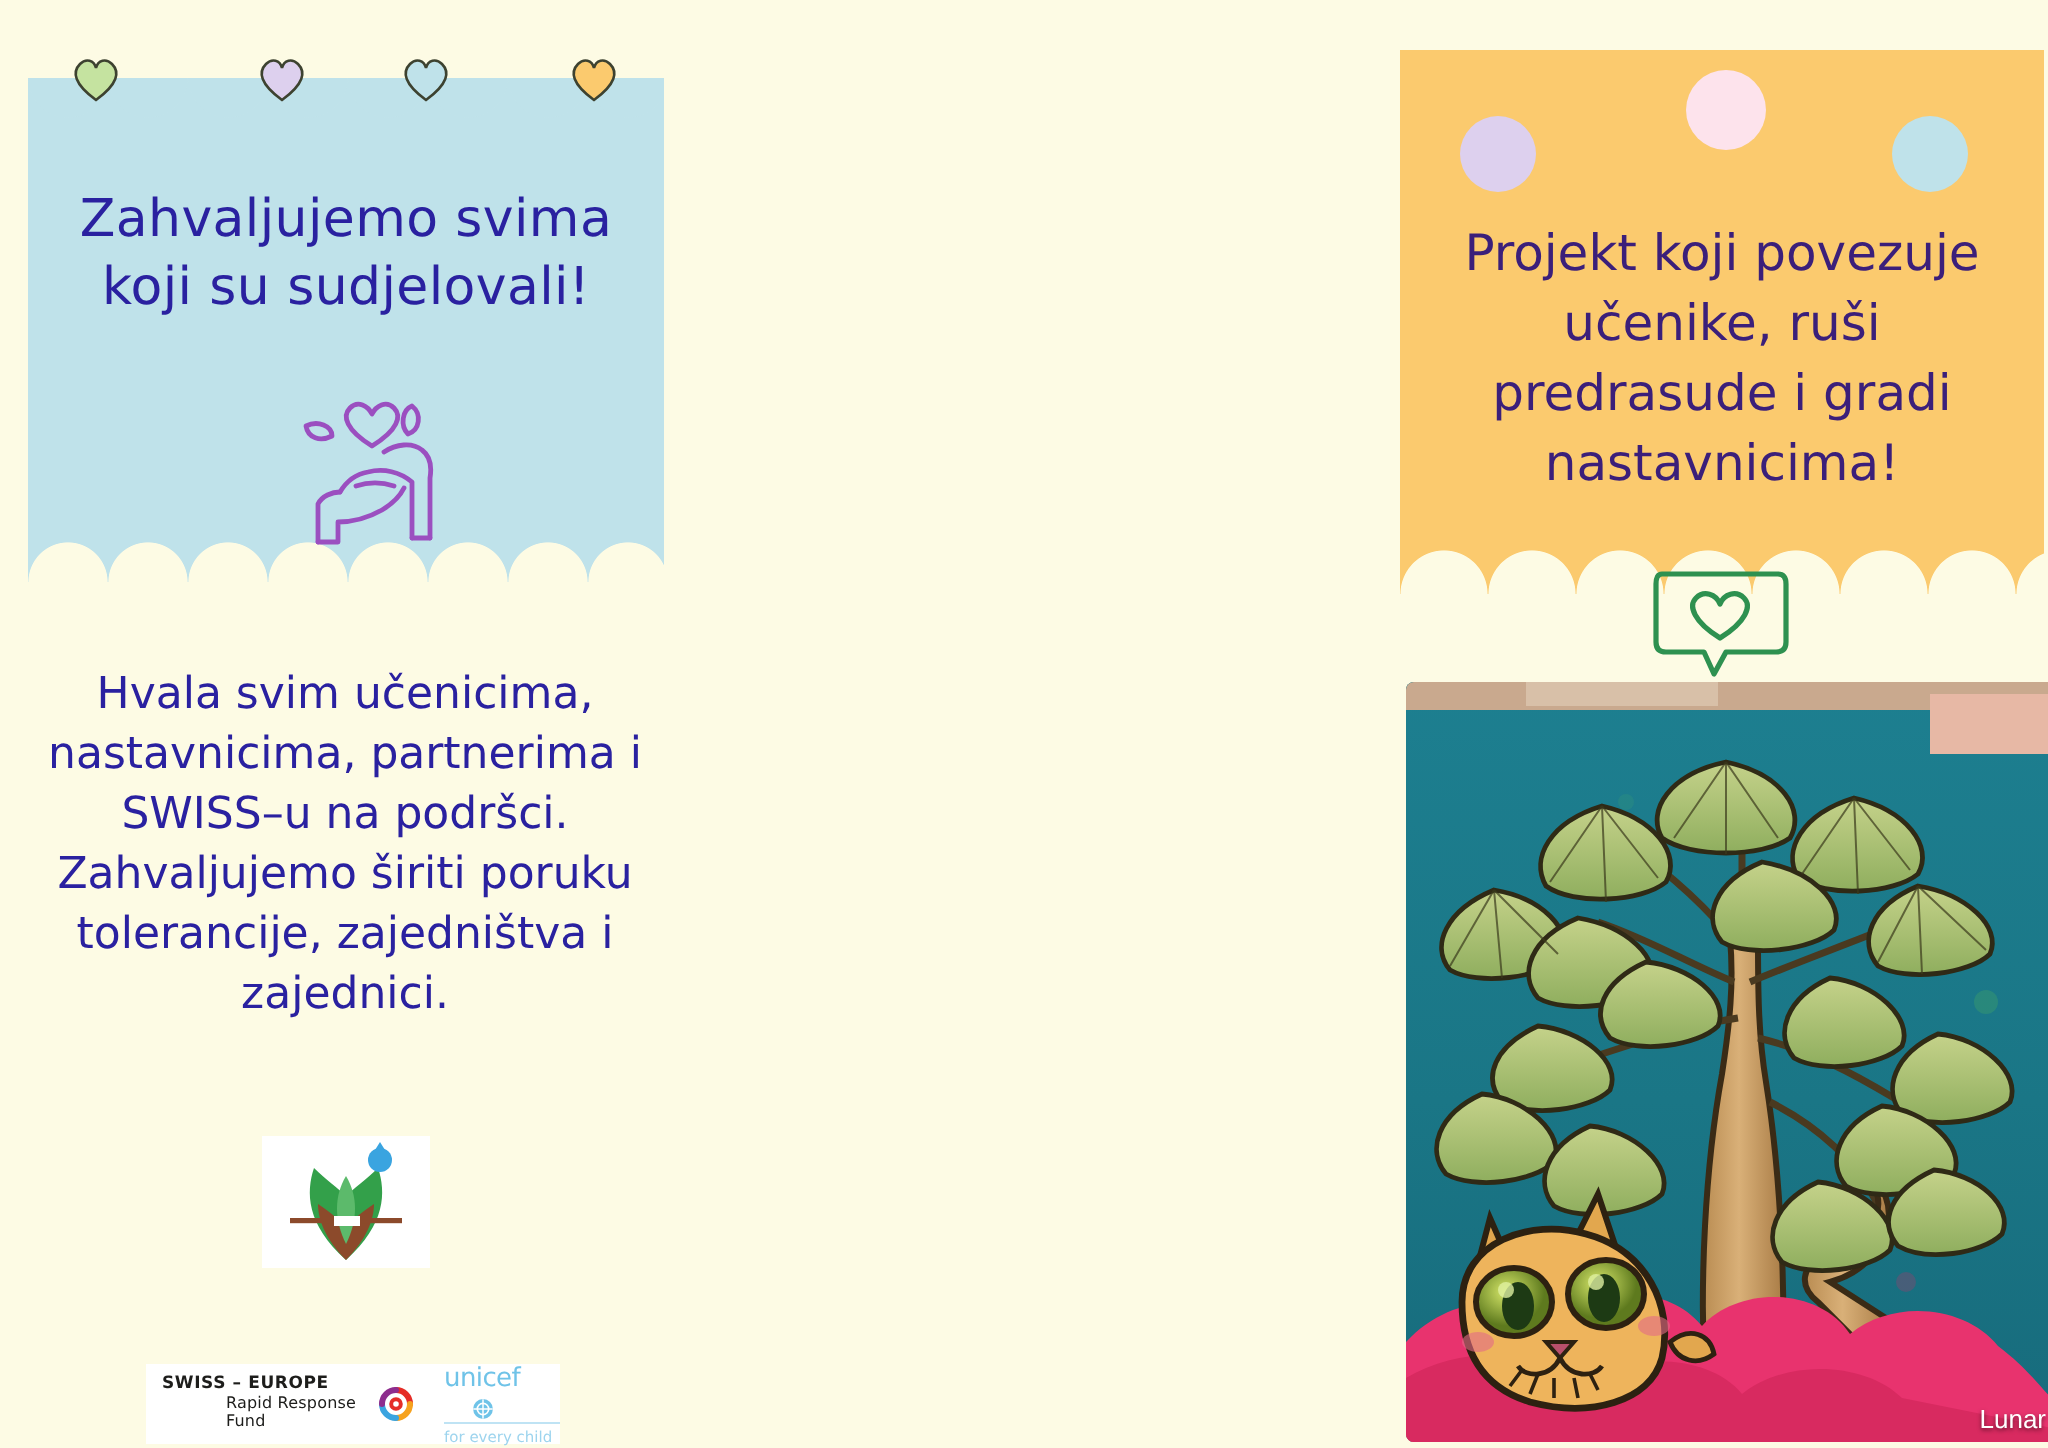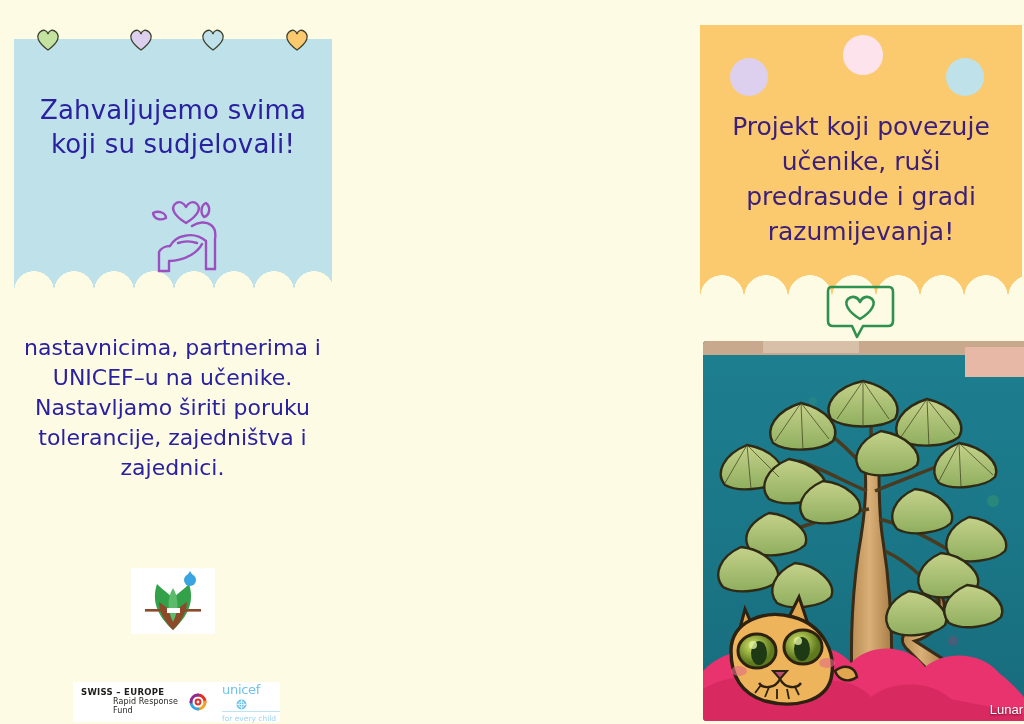--- a/index.html
+++ b/index.html
@@ -199,23 +199,24 @@
         <path d="M52 37 C58 33 66 32 71 36 C75 39 76 44 75 50 L75 80"></path>
         <path d="M75 80 L66 80"></path>
         <path d="M66 80 L66 52 C60 47 52 45 44 47 C38 48 33 52 30 57"></path>
         <path d="M30 57 C26 57 21 59 19 63 L19 82"></path>
         <path d="M19 82 L29 82 L29 72 C36 72 44 70 51 66 C56 63 60 59 62 55"></path>
         <path d="M38 54 C44 52 51 52 57 54"></path>
       </g>
     </svg>
 
     <div class="body-text-left">
+      <div>Hvala svim učenicima,</div>
       <div>nastavnicima, partnerima i</div>
-      <div>UNICEF–u na učenike.</div>
-      <div>Nastavljamo širiti poruku</div>
+      <div>SWISS–u na podršci.</div>
+      <div>Zahvaljujemo širiti poruku</div>
       <div>tolerancije, zajedništva i</div>
       <div>zajednici.</div>
     </div>
 
     <div class="agro-logo" id="agro-logo-left">
       <svg viewBox="0 0 84 66" width="84" height="66">
         <path d="M42 62 C22 44 22 28 26 16 C32 22 38 26 42 30 C46 26 52 22 58 16 C62 28 62 44 42 62 Z" fill="#33a04a"></path>
         <path d="M42 62 C32 52 28 42 28 34 C34 38 39 42 42 46 C45 42 50 38 56 34 C56 42 52 52 42 62 Z" fill="#8c4a2b"></path>
         <path d="M42 20 C48 30 48 42 42 54 C36 42 36 30 42 20 Z" fill="#5cba6b"></path>
         <rect x="14" y="41" width="56" height="2.6" fill="#8c4a2b"></rect>
@@ -261,21 +262,21 @@
     <div class="amber-hero">
       <div class="dot" style="left:30px; top:33px; width:38px; height:38px; background:#ddd0ee;"></div>
       <div class="dot" style="left:143px; top:10px; width:40px; height:40px; background:#fde3ec;"></div>
       <div class="dot" style="left:246px; top:33px; width:38px; height:38px; background:#bfe2ea;"></div>
     </div>
 
     <div class="heading-amber">
       <div>Projekt koji povezuje</div>
       <div>učenike, ruši</div>
       <div>predrasude i gradi</div>
-      <div>razumijevanja!</div>
+      <div>nastavnicima!</div>
     </div>
 
     <svg class="bubble-heart-icon" viewBox="0 0 84 56">
       <g fill="none" stroke="#2e9150" stroke-width="2.6" stroke-linejoin="round" stroke-linecap="round">
         <path d="M12 4 L70 4 Q74 4 74 9 L74 38 Q74 43 69 43 L44 43 L38 54 L33 43 L14 43 Q9 43 9 38 L9 9 Q9 4 12 4 Z"></path>
         <path d="M41 36 C28 28 25 20 29 16 C33 12 39 14 41 19 C43 14 49 12 53 16 C57 20 54 28 41 36 Z"></path>
       </g>
     </svg>
 
     <div class="mural-photo">

